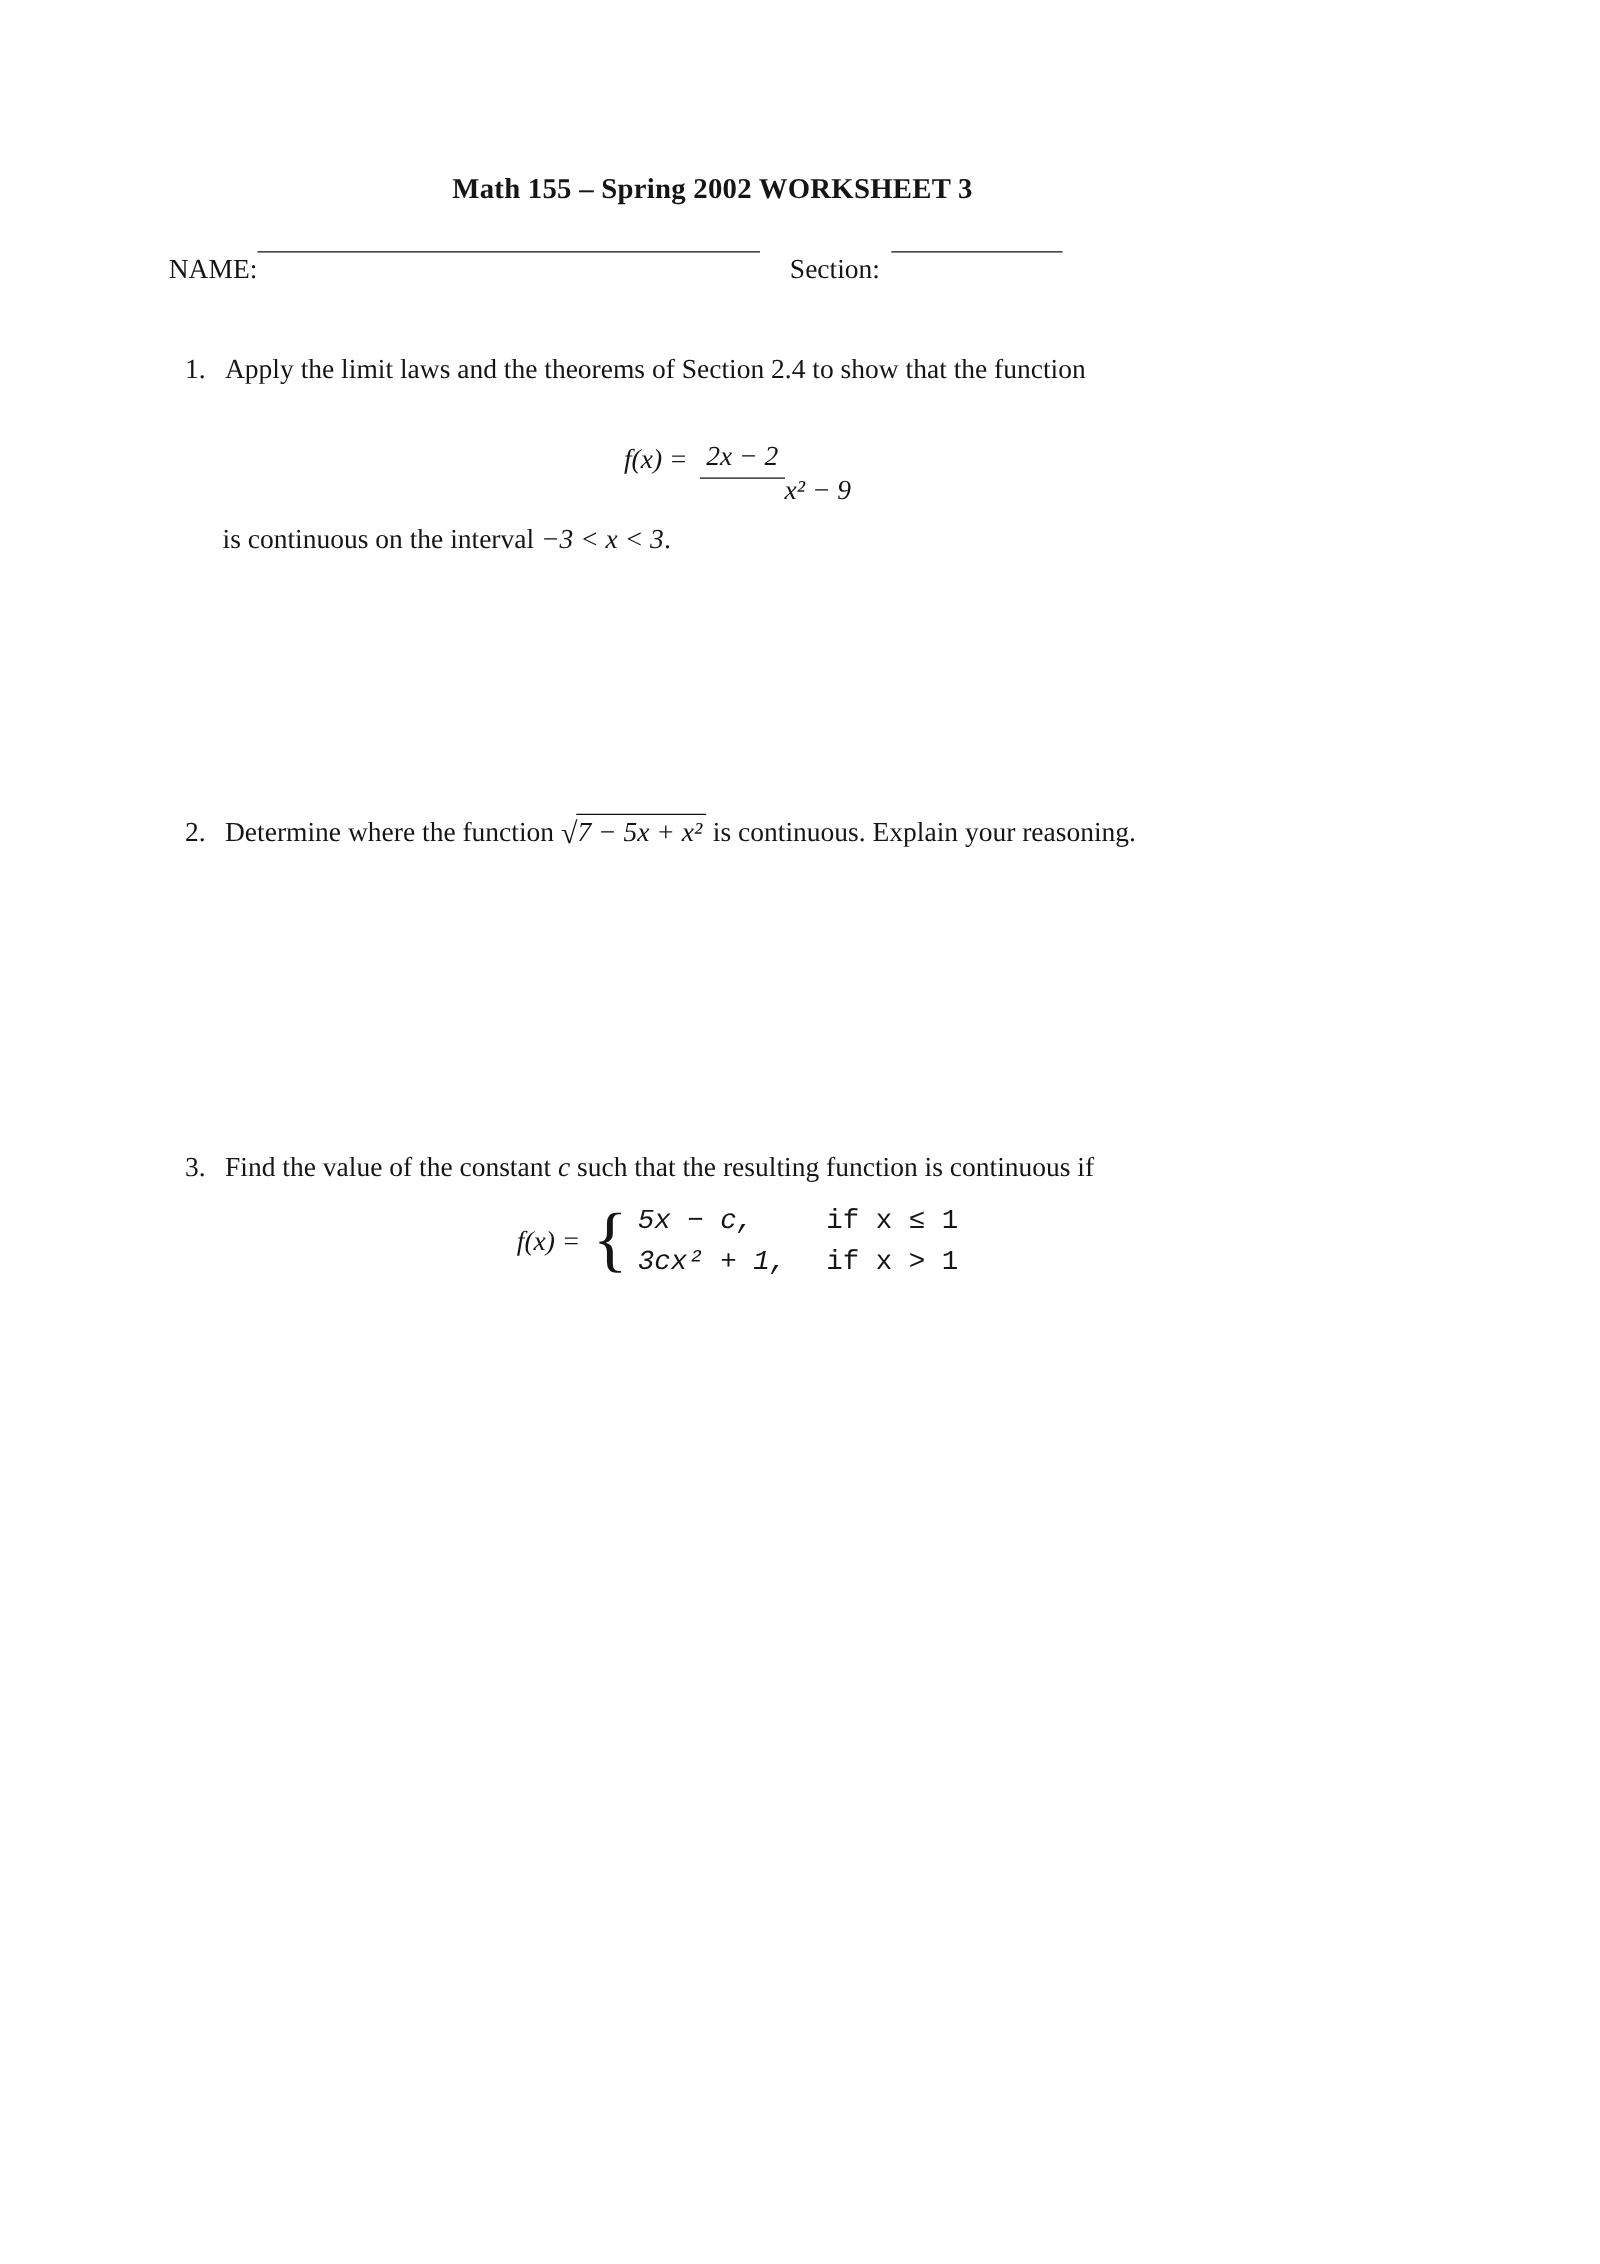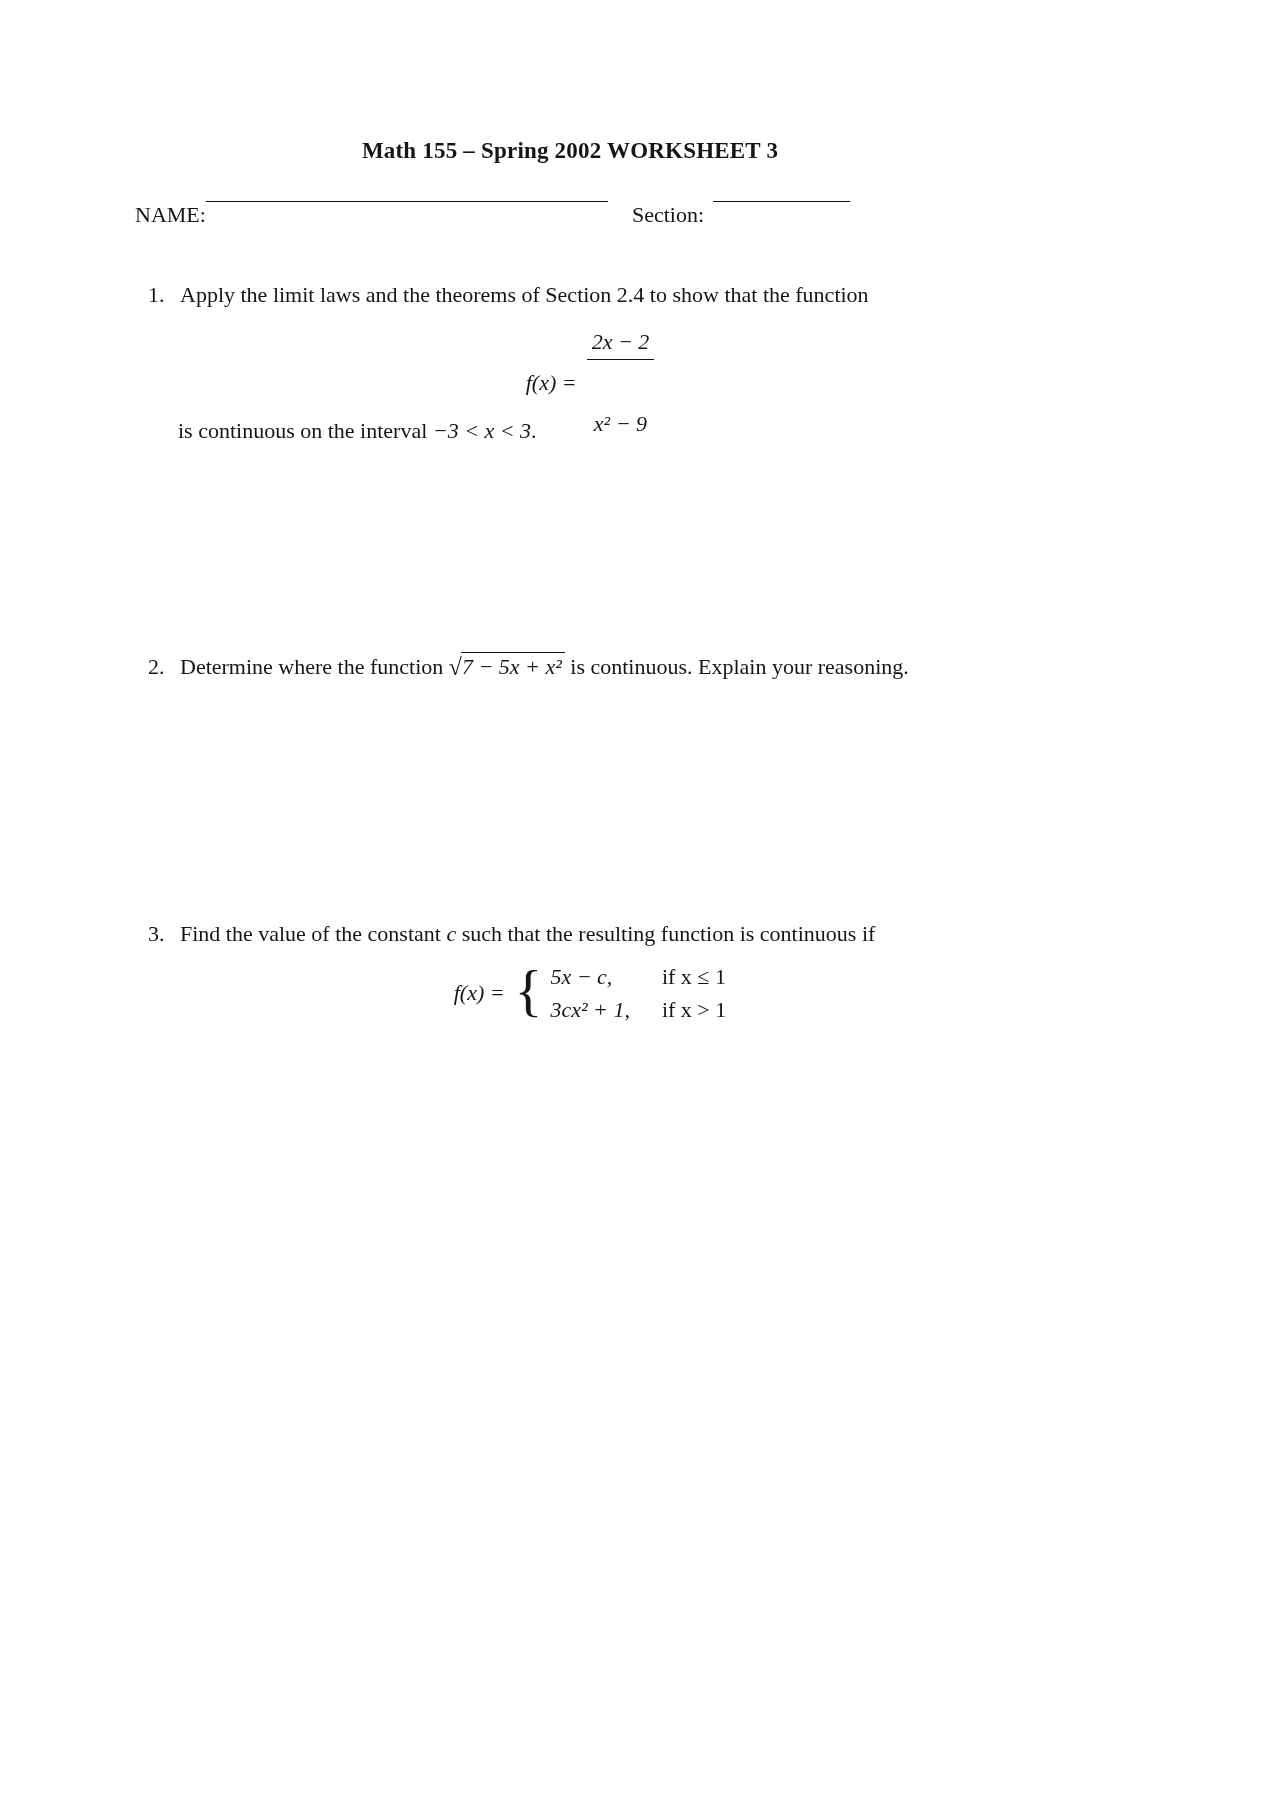--- a/index.html
+++ b/index.html
@@ -69,21 +69,21 @@
     justify-content: center;
     align-items: center;
   }
   .f1 { top: 328px; }
   .f3 { top: 963px; }
 
   .lhs { margin-right: 10px; }
 
   .frac {
     display: inline-flex;
-    flex-direction: column;
+    flex-direction: row;
     align-items: center;
     text-align: center;
   }
   .frac .num {
     border-bottom: 1.4px solid #111;
     padding: 0 5px 3px 5px;
   }
   .frac .den { padding-top: 2px; margin-top: 48px; }
 
   .sqrt { white-space: nowrap; }
@@ -107,20 +107,21 @@
     margin-right: 8px;
     transform: translateY(-2px);
     font-style: normal;
   }
   .cases {
     display: inline-grid;
     grid-template-columns: auto auto;
     column-gap: 32px;
     row-gap: 5px;
     text-align: left;
+    font-family: Liberation Mono, monospace;
   }
   .cases .expr { }
   .cases .cond { font-style: normal; }
 </style>
 </head>
 <body>
 
 <div class="page">
 
   <div class="title">Math 155 – Spring 2002 WORKSHEET 3</div>

